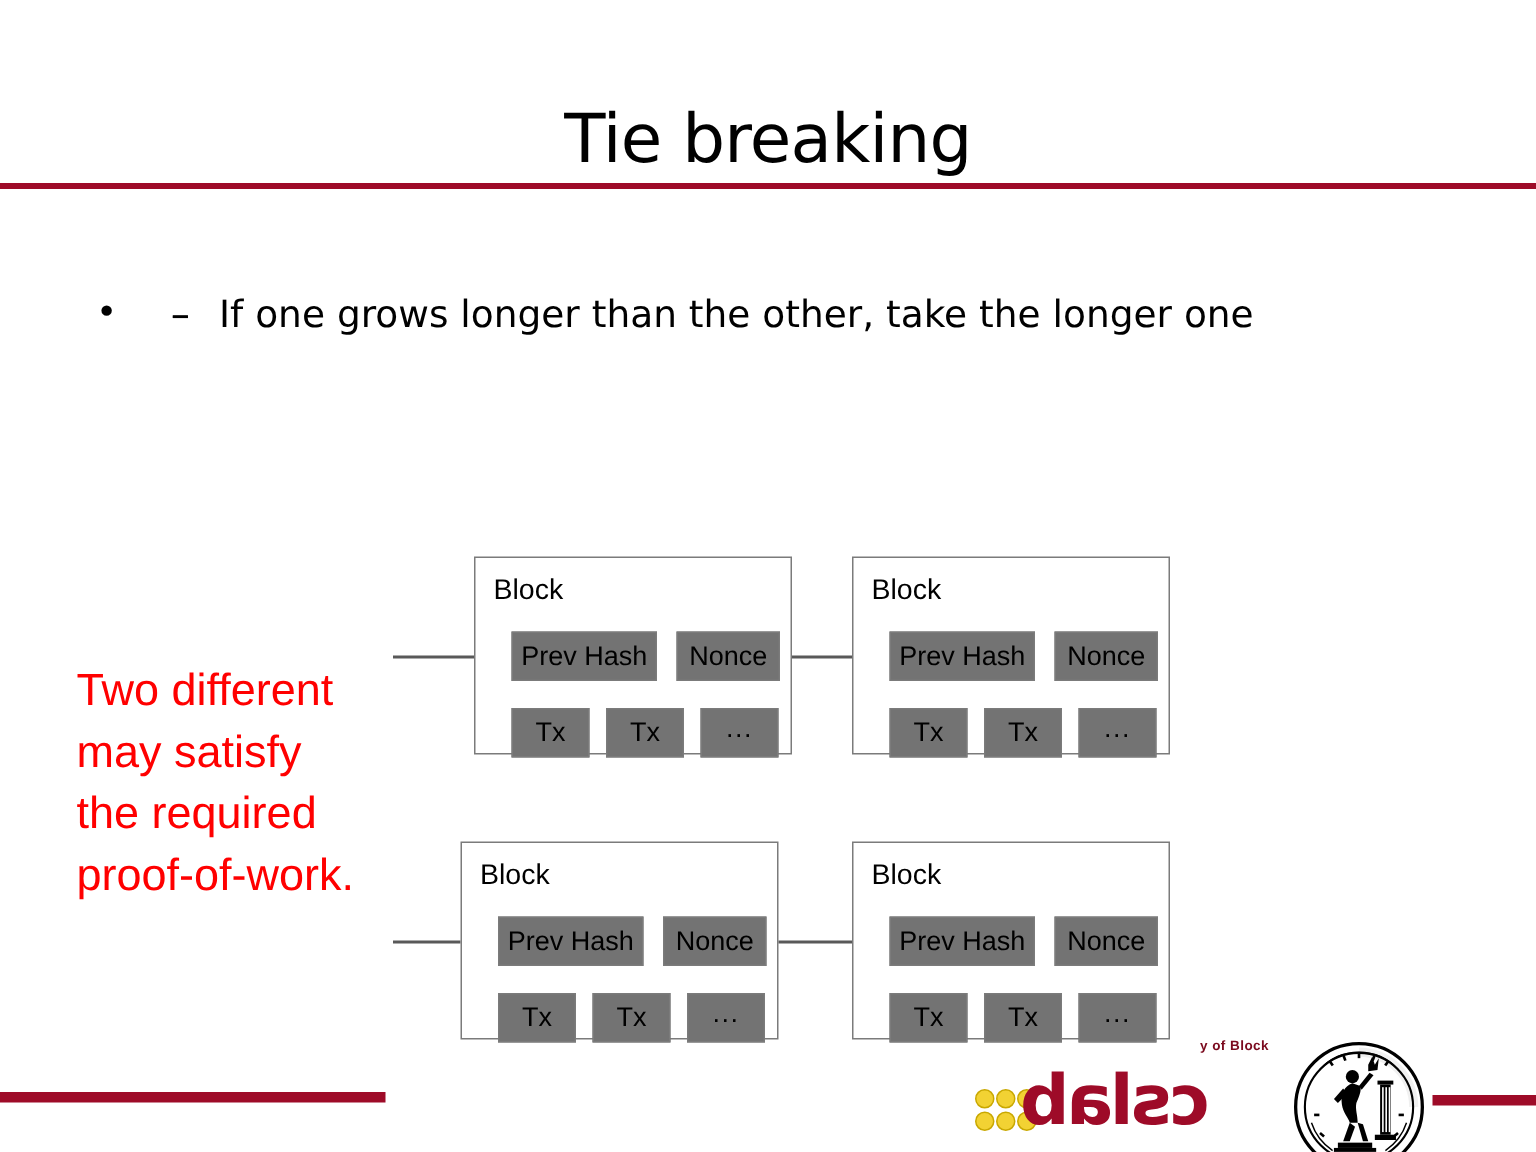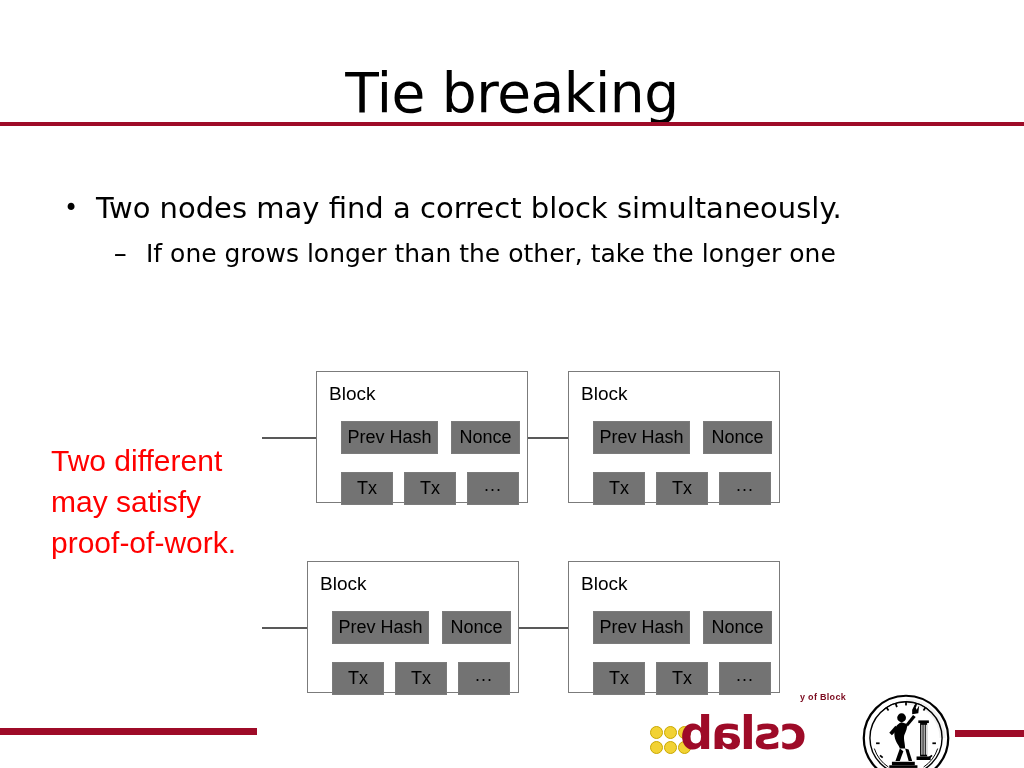--- a/index.html
+++ b/index.html
@@ -16,21 +16,21 @@
   }
 
   
   #slide-title {
     position: absolute;
     top: 62px;
     left: 0;
     width: 1024px;
     text-align: center;
     font-family: "DejaVu Sans", sans-serif;
-    font-size: 55px;
+    font-size: 45px;
     font-weight: 400;
     line-height: 62px;
     color: #000000;
     letter-spacing: -0.5px;
     white-space: nowrap;
   }
   #title-rule {
     position: absolute;
     left: 0;
     top: 122px;
@@ -250,37 +250,37 @@
 </head>
 <body>
 
 <div id="slide-title">Tie breaking</div>
 <div id="title-rule"></div>
 
 <div id="bullet-list">
 
   <div class="bullet-l1">
     <span class="marker">•</span>
-    <span>Two nodes may find a correct block simultaneously.</span>
   </div>
 
   <div class="bullet-l2">
     <span class="marker">–</span>
   </div>
 
   <div class="bullet-l2">
     <span class="marker">–</span>
     <span>If one grows longer than the other, take the longer one</span>
   </div>
 
 </div>
 
 <div id="red-note">
   <div>Two different</div>
   <div>may satisfy</div>
+  <div>the required</div>
   <div>proof-of-work.</div>
 </div>
 
 <div class="arrow" id="arrow-in-r1">
   <div class="shaft"></div>
   <div class="head"></div>
 </div>
 
 <div class="block" id="block-r1c1">
   <div class="block-label">Block</div>

